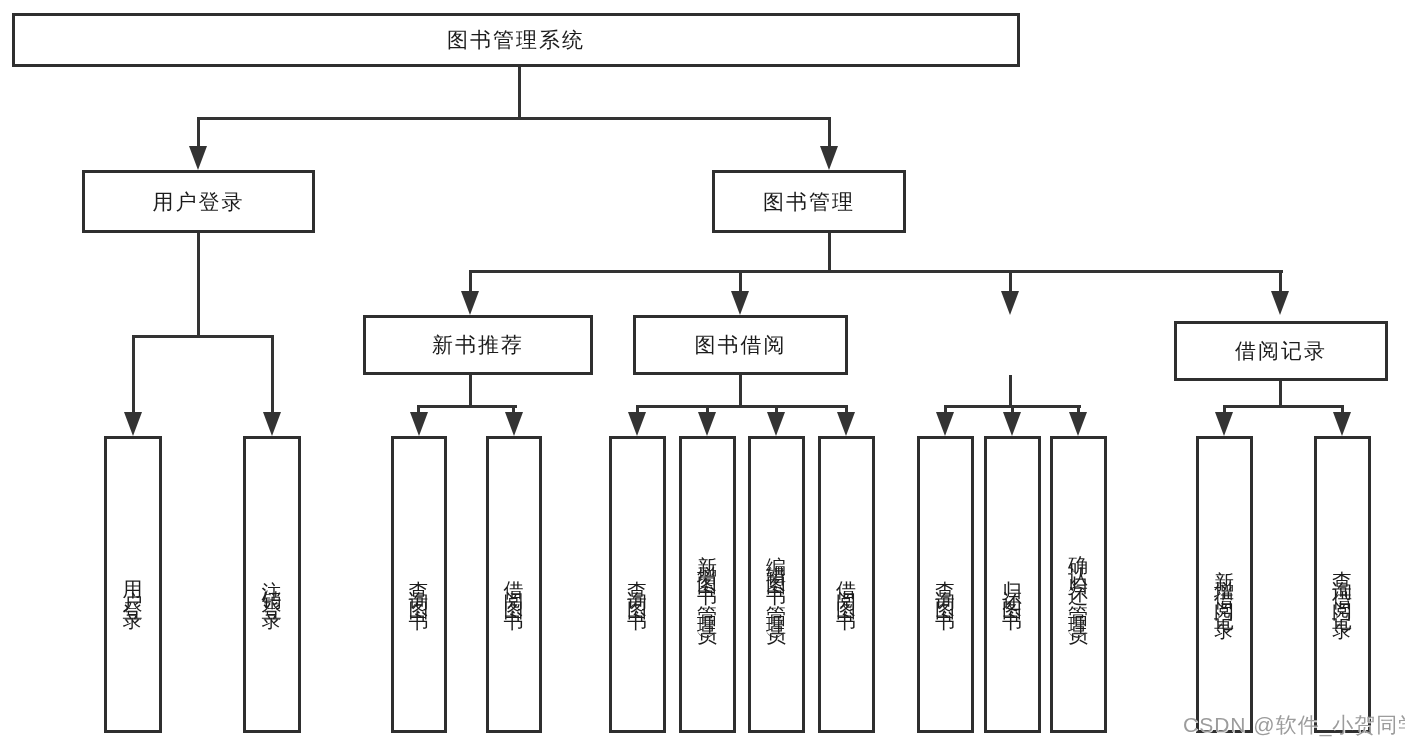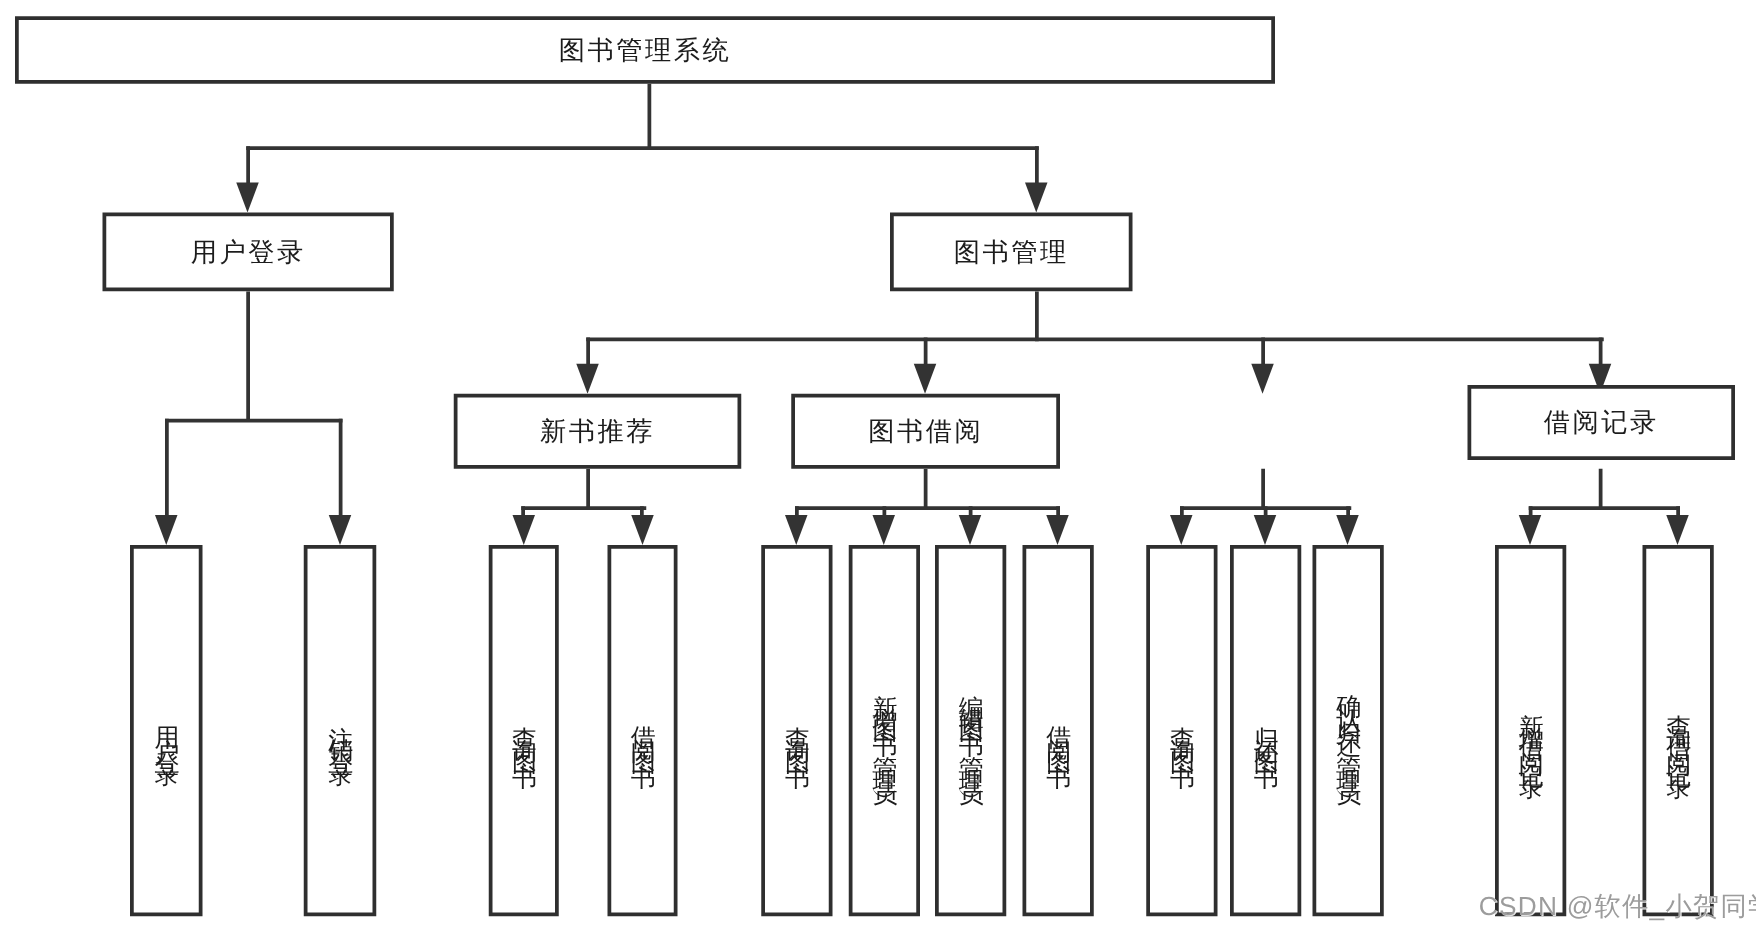--- a/index.html
+++ b/index.html
@@ -111,21 +111,21 @@
   <div class="box hnode" style="left:712px;top:170px;width:194px;height:63px;">
     <span>图书管理</span>
   </div>
 
   <div class="box hnode" style="left:363px;top:315px;width:230px;height:60px;">
     <span>新书推荐</span>
   </div>
   <div class="box hnode" style="left:633px;top:315px;width:215px;height:60px;">
     <span>图书借阅</span>
   </div>
-  <div class="box hnode" style="left:1174px;top:308px;width:214px;height:60px;">
+  <div class="box hnode" style="left:1174px;top:321px;width:214px;height:60px;">
     <span>借阅记录</span>
   </div>
 
   <div class="box vnode" style="left:104px;top:436px;width:58px;height:297px;">
     <span class="vlabel">用户登录</span>
   </div>
   <div class="box vnode" style="left:243px;top:436px;width:58px;height:297px;">
     <span class="vlabel">注销登录</span>
   </div>
 

